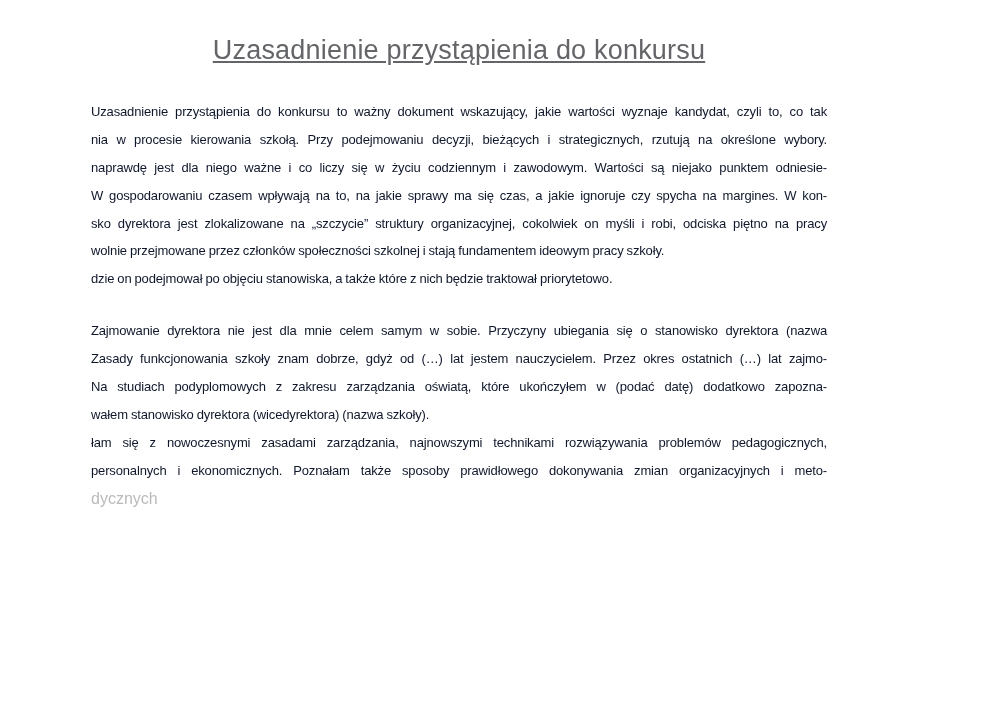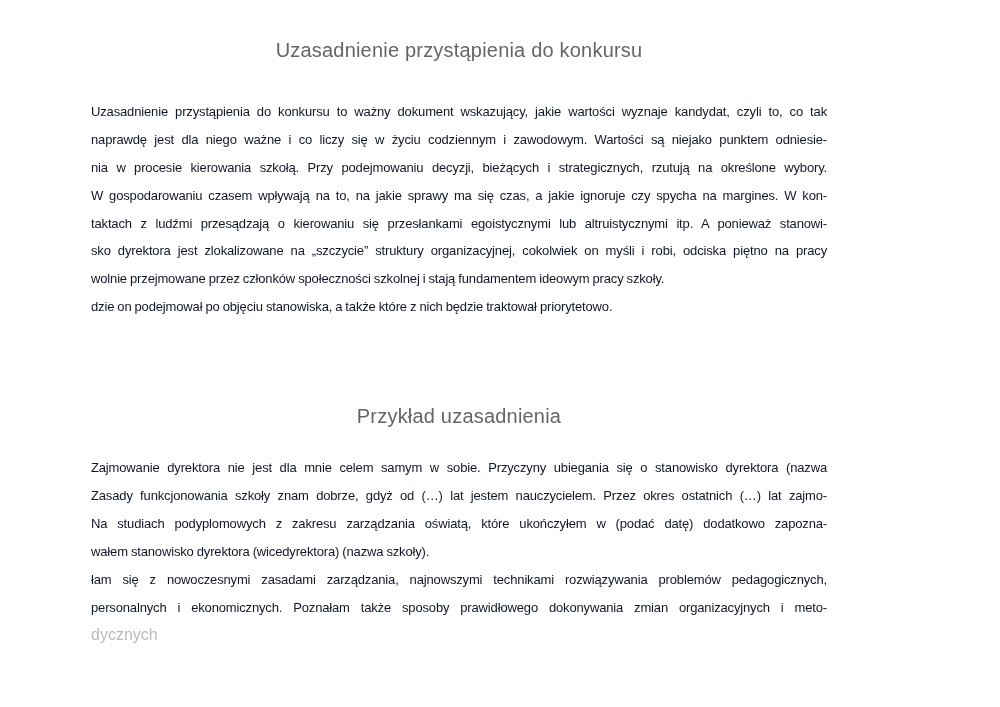--- a/index.html
+++ b/index.html
@@ -14,26 +14,27 @@
     overflow: hidden;
     background: #ffffff;
     font-family: "Liberation Sans", sans-serif;
   }
   .doc-section {
     margin-left: 91px;
     width: 736px;
   }
   .doc-heading {
     margin: 0;
-    font-size: 20px;
+    font-size: 27px;
     font-weight: 400;
     line-height: 28px;
     color: #646568;
     text-align: center;
     letter-spacing: 0.2px;
+    text-decoration: underline;
   }
   .doc-section--first .doc-heading { padding-top: 36px; }
   .doc-section--second .doc-heading { margin-top: 81px; }
   .doc-body {
     margin-top: 24px;
     color: #0f172a;
     font-size: 13px;
     letter-spacing: -0.15px;
     word-spacing: -0.4px;
   }
@@ -58,32 +59,30 @@
 </style>
 </head>
 <body>
 
 <div class="page">
 
   <section class="doc-section doc-section--first">
     <h1 class="doc-heading">Uzasadnienie przystąpienia do konkursu</h1>
     <div class="doc-body">
         <div class="line">Uzasadnienie przystąpienia do konkursu to ważny dokument wskazujący, jakie wartości wyznaje kandydat, czyli to, co tak</div>
+        <div class="line">nia w procesie kierowania szkołą. Przy podejmowaniu decyzji, bieżących i strategicznych, rzutują na określone wybory.</div>
         <div class="line">naprawdę jest dla niego ważne i co liczy się w życiu codziennym i zawodowym. Wartości są niejako punktem odniesie-</div>
-        <div class="line">nia w procesie kierowania szkołą. Przy podejmowaniu decyzji, bieżących i strategicznych, rzutują na określone wybory.</div>
         <div class="line">W gospodarowaniu czasem wpływają na to, na jakie sprawy ma się czas, a jakie ignoruje czy spycha na margines. W kon-</div>
-        <div class="line">taktach z ludźmi przesądzają o kierowaniu się przesłankami egoistycznymi lub altruistycznymi itp. A ponieważ stanowi-</div>
         <div class="line">sko dyrektora jest zlokalizowane na „szczycie” struktury organizacyjnej, cokolwiek on myśli i robi, odciska piętno na pracy</div>
         <div class="line para-end">wolnie przejmowane przez członków społeczności szkolnej i stają fundamentem ideowym pracy szkoły.</div>
         <div class="line para-end">dzie on podejmował po objęciu stanowiska, a także które z nich będzie traktował priorytetowo.</div>
       </div>
   </section>
 
   <section class="doc-section doc-section--second">
-    <h1 class="doc-heading">Przykład uzasadnienia</h1>
     <div class="doc-body">
         <div class="line">Zajmowanie dyrektora nie jest dla mnie celem samym w sobie. Przyczyny ubiegania się o stanowisko dyrektora (nazwa</div>
         <div class="line">Zasady funkcjonowania szkoły znam dobrze, gdyż od (…) lat jestem nauczycielem. Przez okres ostatnich (…) lat zajmo-</div>
         <div class="line">Na studiach podyplomowych z zakresu zarządzania oświatą, które ukończyłem w (podać datę) dodatkowo zapozna-</div>
         <div class="line para-end">wałem stanowisko dyrektora (wicedyrektora) (nazwa szkoły).</div>
         <div class="line">łam się z nowoczesnymi zasadami zarządzania, najnowszymi technikami rozwiązywania problemów pedagogicznych,</div>
         <div class="line">personalnych i ekonomicznych. Poznałam także sposoby prawidłowego dokonywania zmian organizacyjnych i meto-</div>
       </div>
     <div class="clipped-line">dycznych</div>
   </section>

